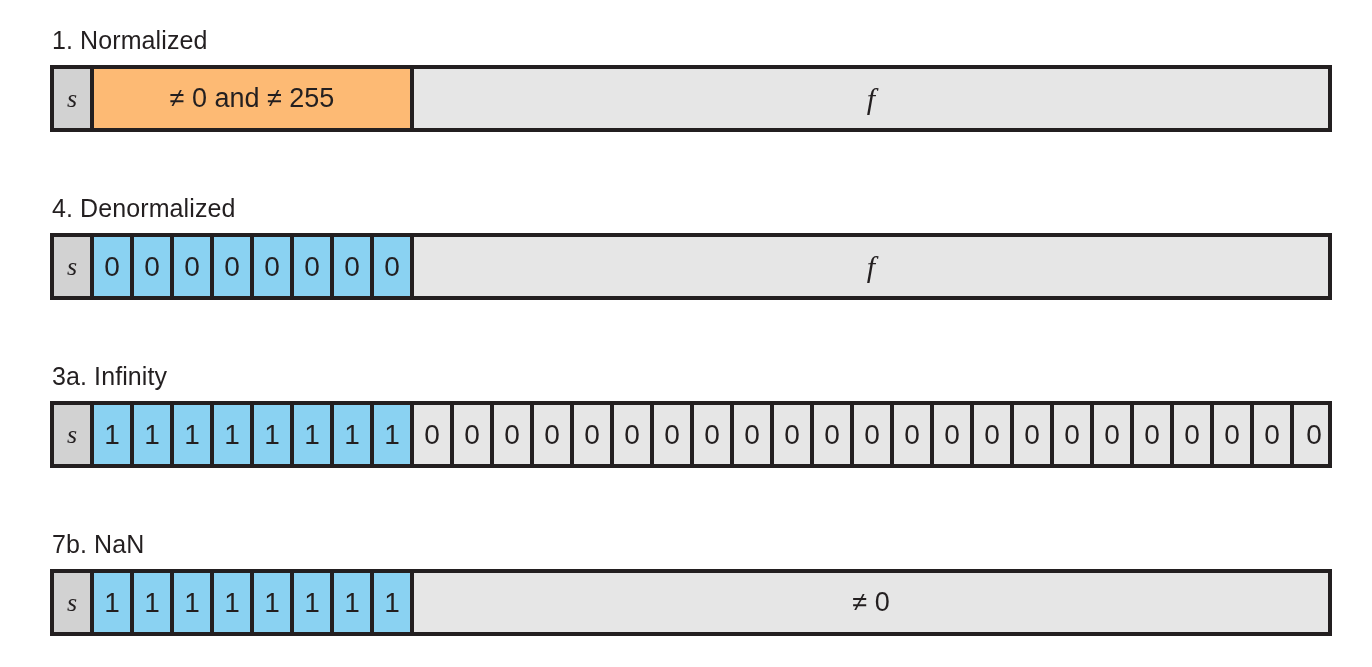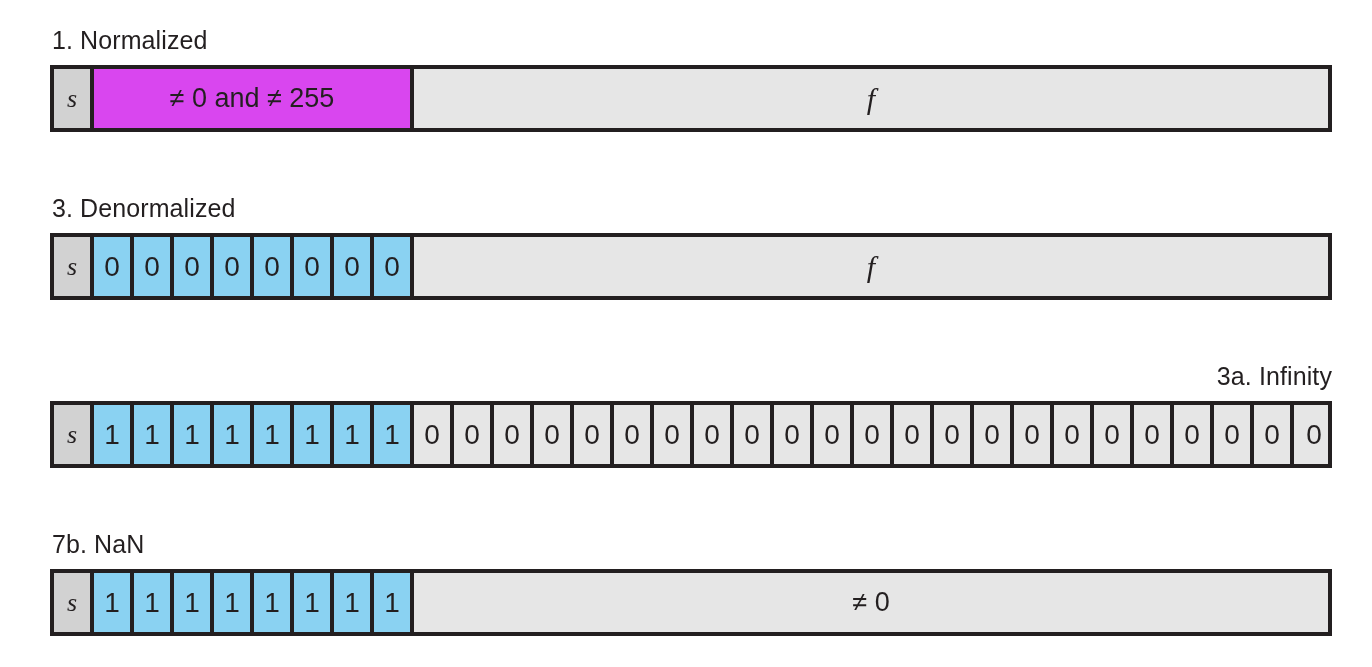--- a/index.html
+++ b/index.html
@@ -85,21 +85,21 @@
     border-right: none;
   }
 
   .bit-blue { background: #8ad2f2; }
   .bit-gray { background: #e6e6e6; }
 
   
   .cell-exp-wide {
     flex: 0 0 320px;
     width: 320px;
-    background: #d946ef;
+    background: #fdba74;
     border-right: 4px solid #231f20;
     font-size: 27px;
   }
 
   
   .cell-frac-wide {
     flex: 1 1 auto;
     background: #e6e6e6;
   }
 
@@ -125,37 +125,37 @@
           <div class="cell cell-sign">s</div>
           <div class="cell cell-exp-wide">
             <span class="neq-text">≠ 0 and ≠ 255</span>
           </div>
           <div class="cell cell-frac-wide">
             <span class="frac-italic">f</span>
           </div>
         </div>
       </div>
       <div class="case-block" style="top: 196px;">
-        <div class="case-title">3. Denormalized</div>
+        <div class="case-title">4. Denormalized</div>
         <div class="bar">
           <div class="cell cell-sign">s</div>
           <div class="cell cell-bit bit-blue">0</div>
           <div class="cell cell-bit bit-blue">0</div>
           <div class="cell cell-bit bit-blue">0</div>
           <div class="cell cell-bit bit-blue">0</div>
           <div class="cell cell-bit bit-blue">0</div>
           <div class="cell cell-bit bit-blue">0</div>
           <div class="cell cell-bit bit-blue">0</div>
           <div class="cell cell-bit bit-blue">0</div>
           <div class="cell cell-frac-wide">
             <span class="frac-italic">f</span>
           </div>
         </div>
       </div>
-      <div class="case-block" style="top: 364px; text-align: right;">
+      <div class="case-block" style="top: 364px;">
         <div class="case-title">3a. Infinity</div>
         <div class="bar">
           <div class="cell cell-sign">s</div>
           <div class="cell cell-bit bit-blue">1</div>
           <div class="cell cell-bit bit-blue">1</div>
           <div class="cell cell-bit bit-blue">1</div>
           <div class="cell cell-bit bit-blue">1</div>
           <div class="cell cell-bit bit-blue">1</div>
           <div class="cell cell-bit bit-blue">1</div>
           <div class="cell cell-bit bit-blue">1</div>

